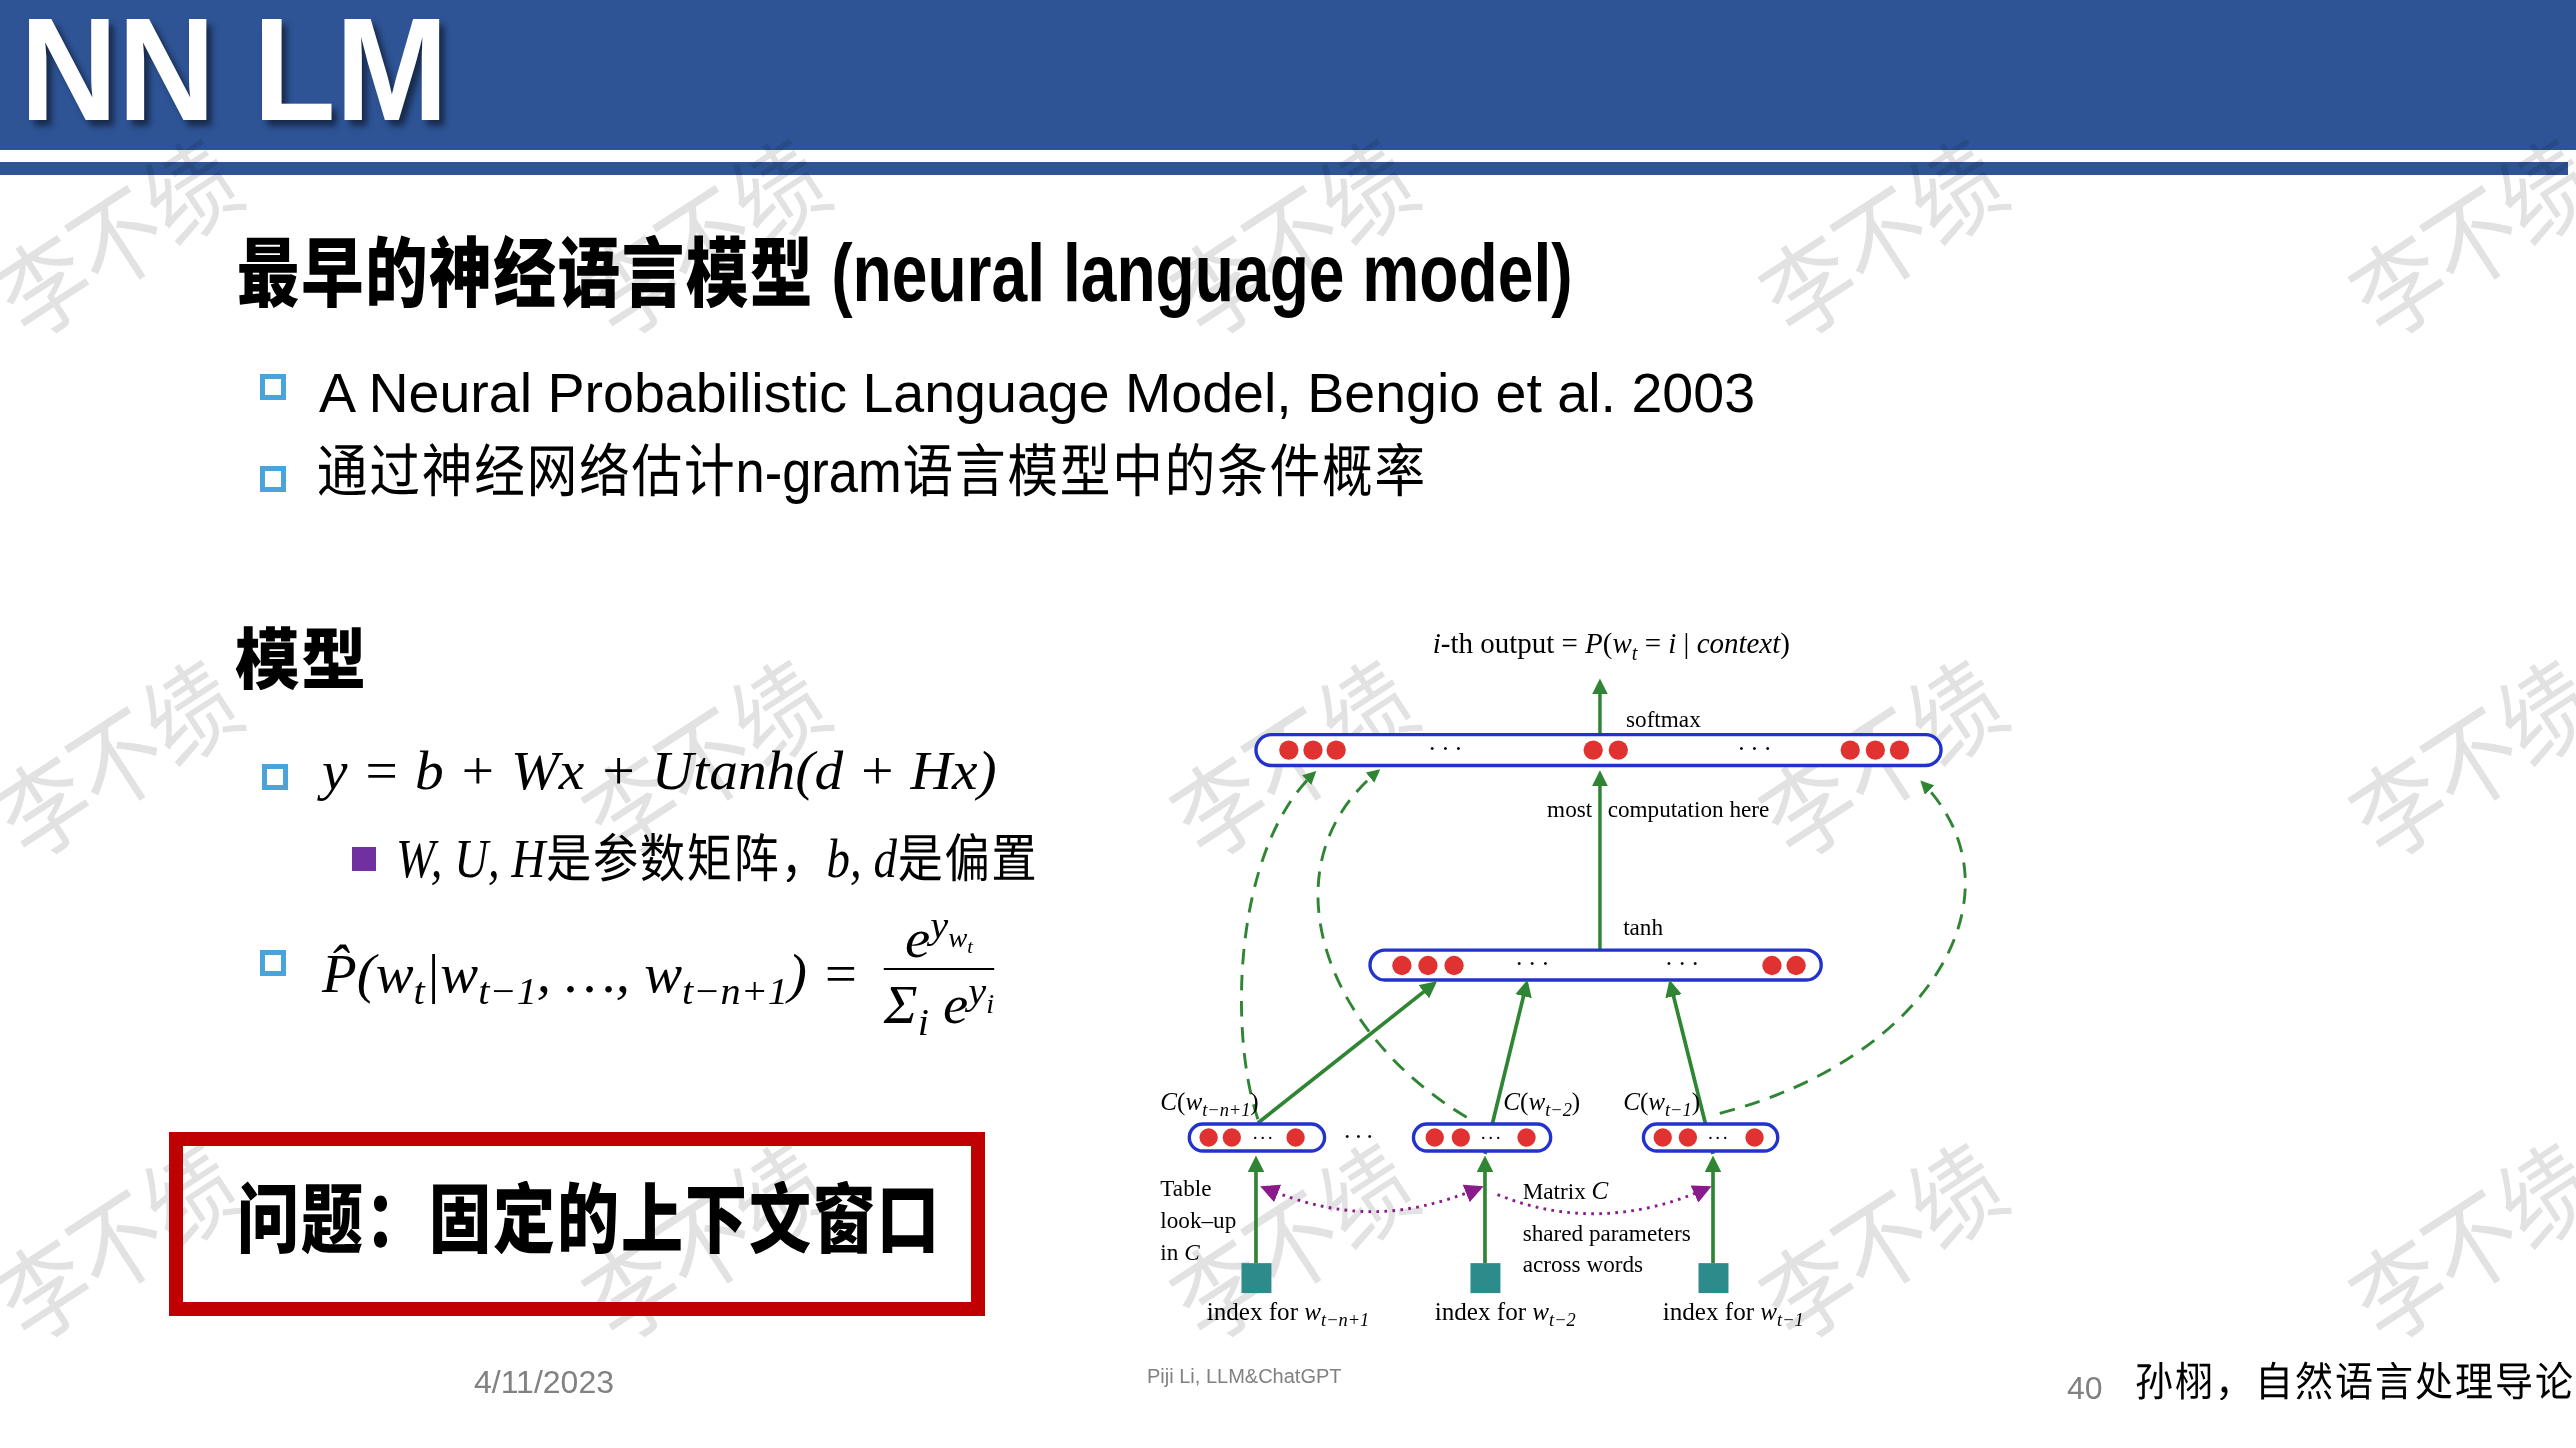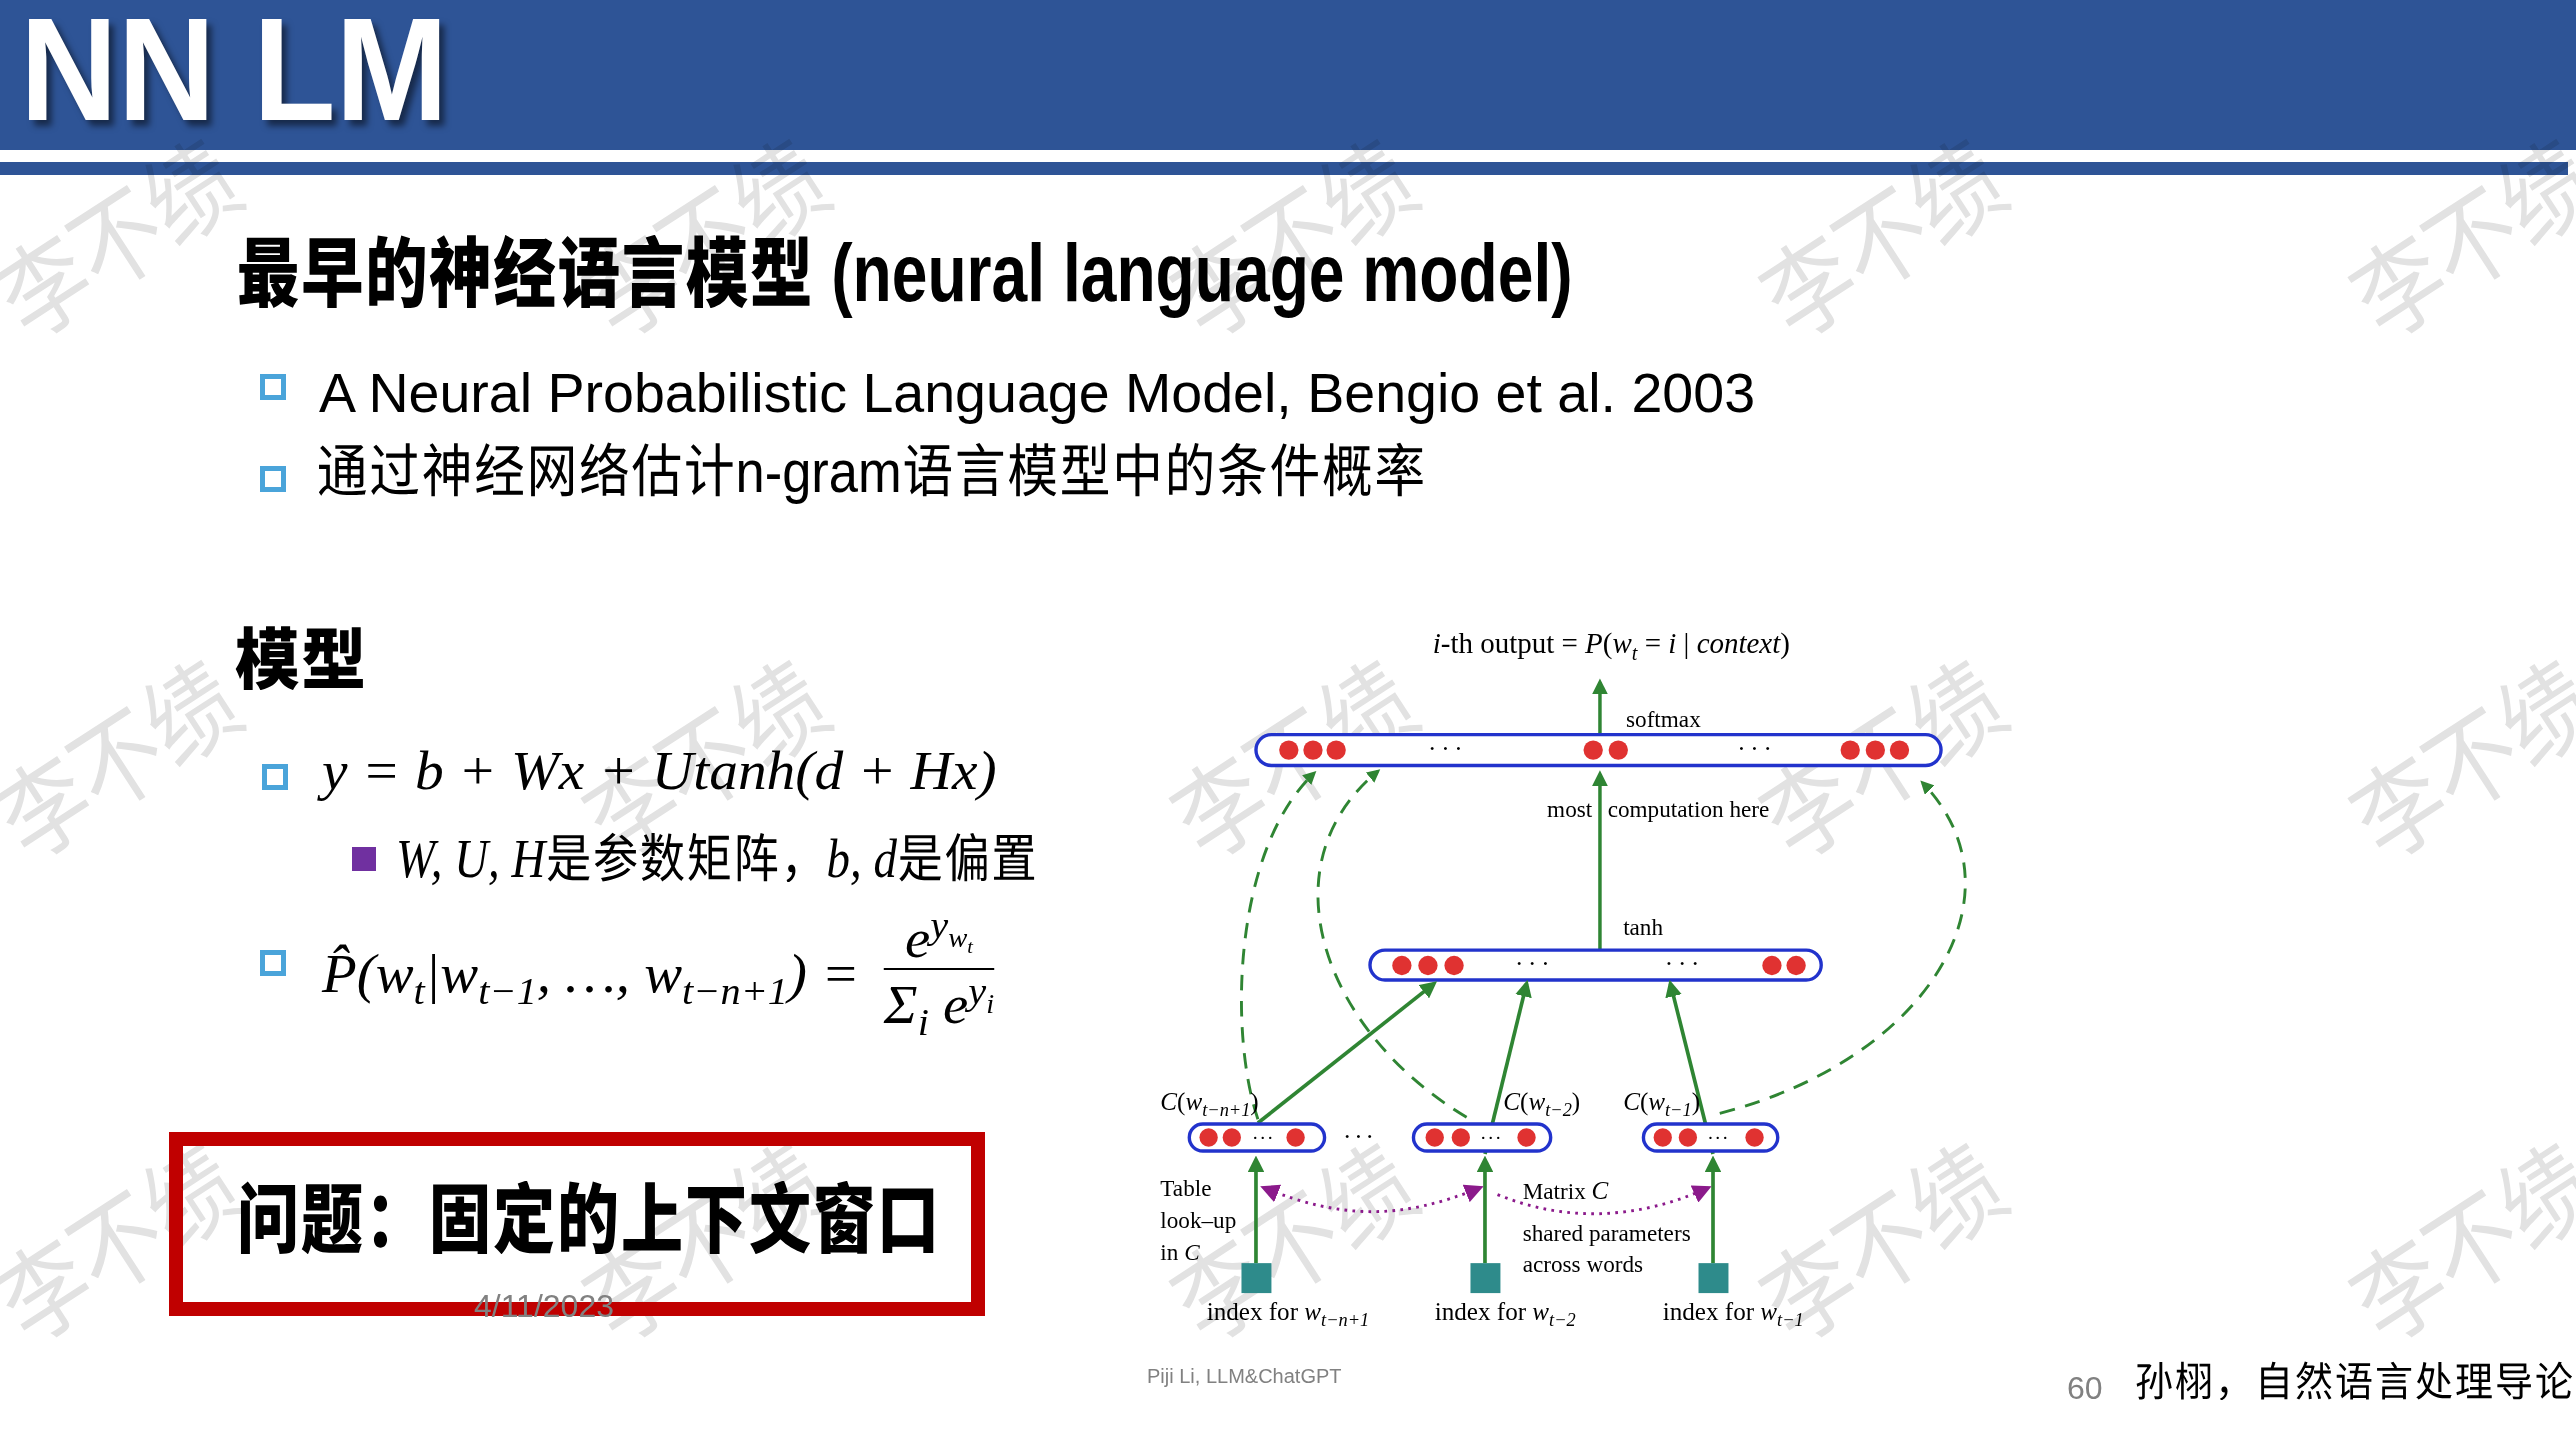--- a/index.html
+++ b/index.html
@@ -339,23 +339,23 @@
       </svg><svg class="z " viewBox="0 -860 1000 952" preserveAspectRatio="none">
         <use href="#b4e0b"></use>
       </svg><svg class="z " viewBox="0 -860 1000 952" preserveAspectRatio="none">
         <use href="#b6587"></use>
       </svg><svg class="z " viewBox="0 -860 1000 952" preserveAspectRatio="none">
         <use href="#b7a97"></use>
       </svg><svg class="z " viewBox="0 -860 1000 952" preserveAspectRatio="none">
         <use href="#b53e3"></use>
       </svg></div>
 
-<div class="foot" style="left:474px;top:1288px">4/11/2023</div>
+<div class="foot" style="left:474px;top:1364px">4/11/2023</div>
 <div class="foot" style="left:1147px;top:1365px;font-size:20px">Piji Li, LLM&amp;ChatGPT</div>
-<div class="foot" style="left:2067px;top:1370px">60</div>
+<div class="foot" style="left:2067px;top:1370px">40</div>
 <div id="fcjk"><svg class="z " viewBox="0 -860 1000 952" preserveAspectRatio="none">
         <use href="#r5b59"></use>
       </svg><svg class="z " viewBox="0 -860 1000 952" preserveAspectRatio="none">
         <use href="#r6829"></use>
       </svg><svg class="z " viewBox="0 -860 1000 952" preserveAspectRatio="none">
         <use href="#rff0c"></use>
       </svg><svg class="z " viewBox="0 -860 1000 952" preserveAspectRatio="none">
         <use href="#r81ea"></use>
       </svg><svg class="z " viewBox="0 -860 1000 952" preserveAspectRatio="none">
         <use href="#r7136"></use>

